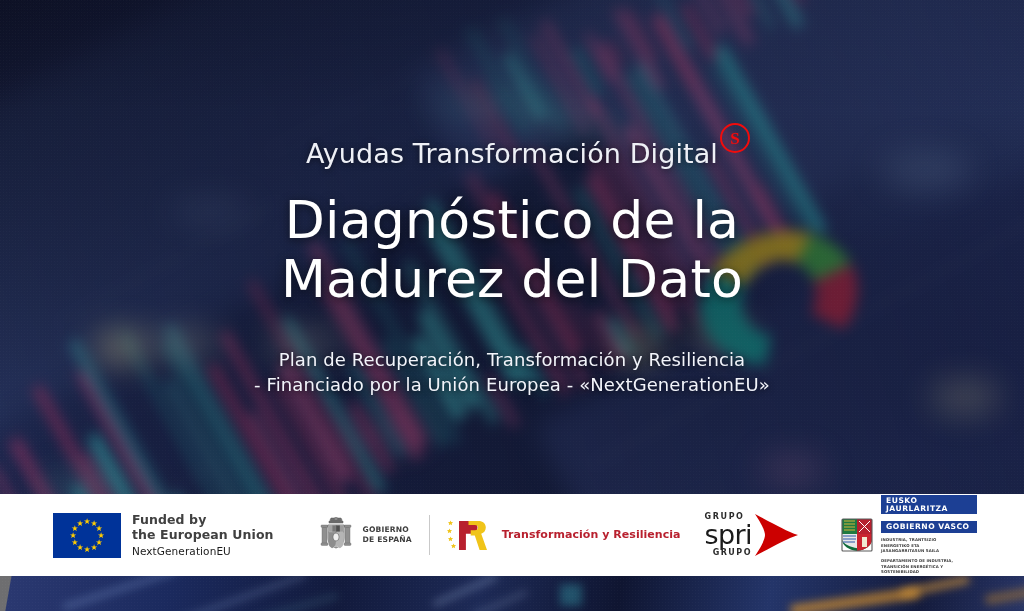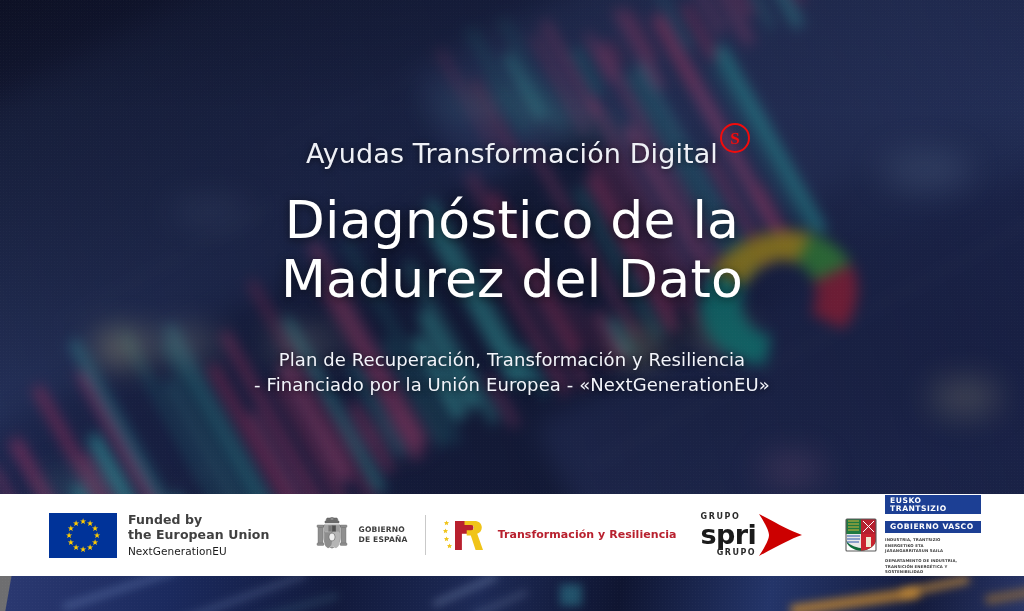--- a/index.html
+++ b/index.html
@@ -162,21 +162,21 @@
   .es-shield { width:36px; height:40px; flex:0 0 auto; }
   .es-gob { font-size:7.6px; font-weight:700; color:#3e3e3e; line-height:1.3; letter-spacing:.15px; }
   .es-sep { width:1px; height:40px; background:#c9c9c9; margin:0 8px; }
   .prtr-mark { width:42px; height:40px; flex:0 0 auto; }
   .prtr-text { font-size:11px; font-weight:700; color:#b8202e; line-height:1.35; letter-spacing:.05px; margin-left:4px; }
 
   
   .spri { gap:0; margin-right:40px; }
   .spri-words { text-align:left; line-height:1; margin-right:2px; }
   .spri-top { font-size:8px; font-weight:700; color:#2b2b2b; letter-spacing:1.6px; }
-  .spri-main { font-size:27px; font-weight:700; color:#1b1b1b; letter-spacing:-.6px; line-height:.95; margin:1px 0; }
+  .spri-main { font-size:27px; font-weight:400; color:#1b1b1b; letter-spacing:-.6px; line-height:.95; margin:1px 0; }
   .spri-bot { font-size:8px; font-weight:700; color:#2b2b2b; letter-spacing:1.5px; text-align:right; }
   .spri-arrow { width:48px; height:46px; margin-left:-2px; }
 
   
   .gv { gap:7px; }
   .gv-shield { width:34px; height:36px; flex:0 0 auto; }
   .gv-right { line-height:1; }
   .gv-bar {
     background:#1c3f94; color:#fff; font-size:7.6px; font-weight:700;
     letter-spacing:.5px; padding:2px 5px; width:96px;
@@ -450,21 +450,21 @@
         <g stroke="#ffffff" stroke-width="1" fill="none">
           <path d="M19 4l11 11M30 4L19 15"></path>
         </g>
         <g stroke="#2a57a8" stroke-width="1.1" fill="none">
           <path d="M3 19h13M3 22h13M3 25h12"></path>
         </g>
         <path d="M22 20h5v10h-5z" fill="#f0e9d2"></path>
         <rect x="2" y="2" width="30" height="32" rx="1" fill="none" stroke="#5a5a5a" stroke-width="1.1"></rect>
       </svg>
       <div class="gv-right">
-        <div class="gv-bar">EUSKO TRANTSIZIO</div>
+        <div class="gv-bar">EUSKO JAURLARITZA</div>
         <div class="gv-bar">GOBIERNO VASCO</div>
         <div class="gv-small">
           <div>INDUSTRIA, TRANTSIZIO</div>
           <div>ENERGETIKO ETA</div>
           <div>JASANGARRITASUN SAILA</div>
         </div>
         <div class="gv-small blk">
           <div>DEPARTAMENTO DE INDUSTRIA,</div>
           <div>TRANSICIÓN ENERGÉTICA Y</div>
           <div>SOSTENIBILIDAD</div>

